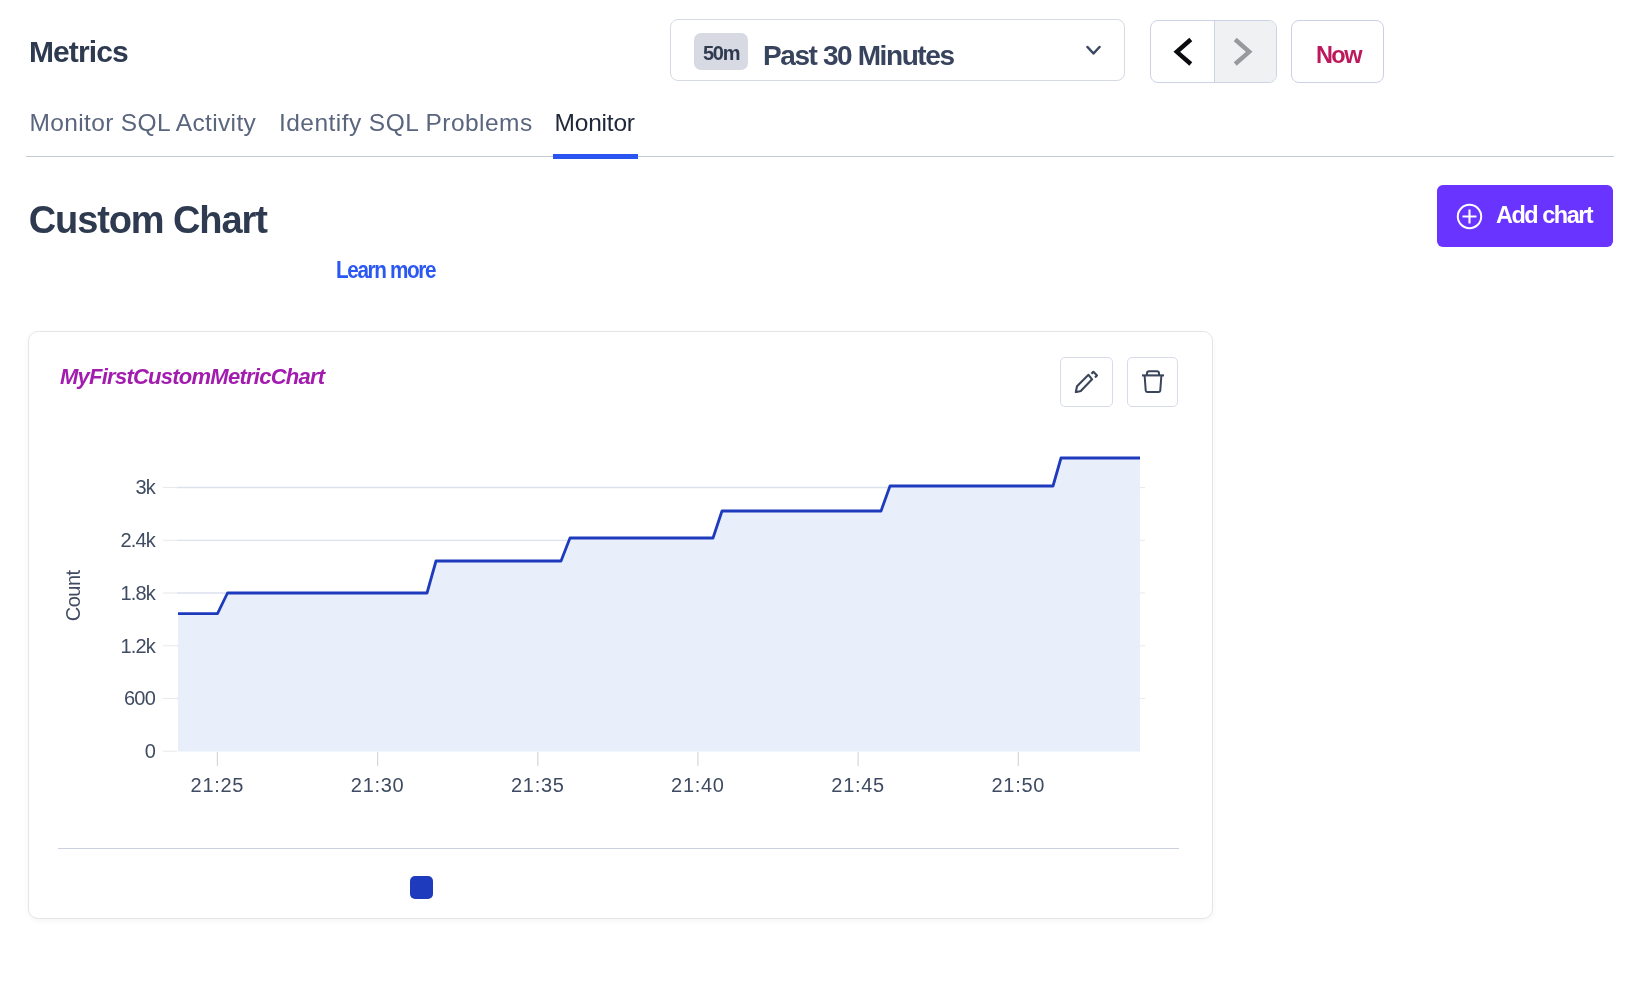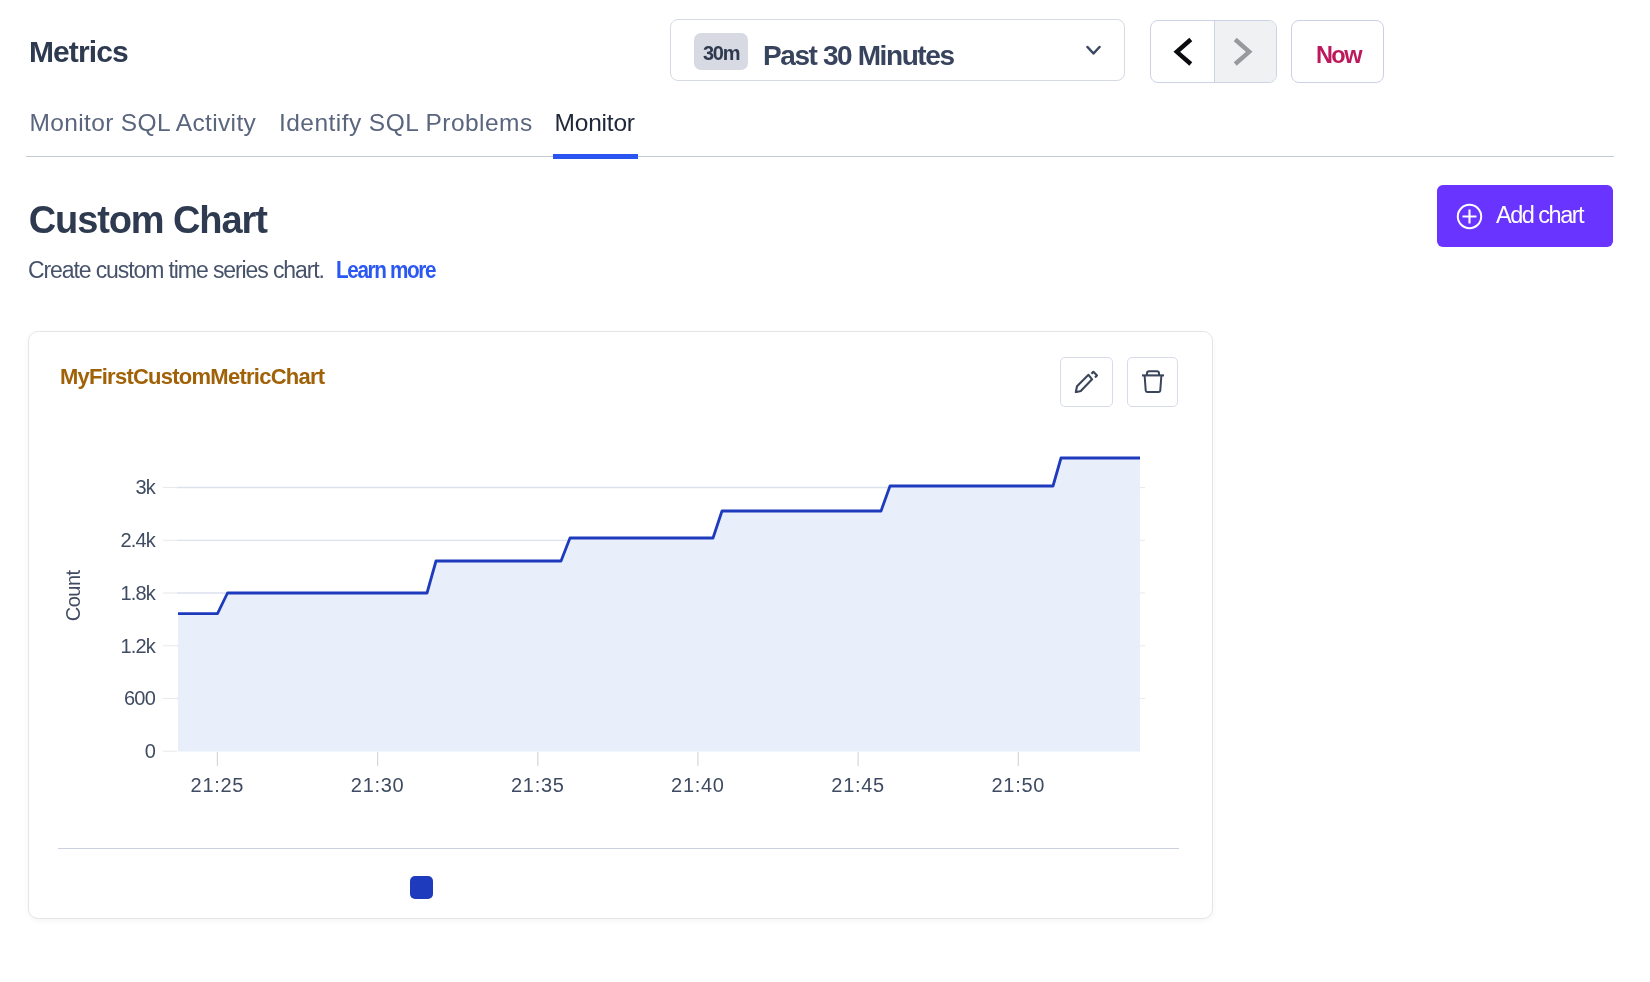--- a/index.html
+++ b/index.html
@@ -7,21 +7,21 @@
   .abs { position:absolute; }
 </style>
 </head>
 <body>
 <div class="abs" style="left:0;top:0;width:1650px;height:975px;">
 
   <div class="abs" style="left:29px;top:37.2px;font-size:30px;font-weight:bold;color:#2e3a50;letter-spacing:-0.9px;line-height:1;">Metrics</div>
 
   <div class="abs" style="left:670px;top:19px;width:455px;height:62px;border:1px solid #d5dae3;border-radius:8px;background:#fff;"></div>
   <div class="abs" style="left:694px;top:33px;width:54px;height:37px;background:#d7dae3;border-radius:7px;"></div>
-  <div class="abs" style="left:703px;top:42.6px;font-size:20px;font-weight:bold;color:#2e3a4e;letter-spacing:-1.3px;line-height:1;">30m</div>
+  <div class="abs" style="left:703px;top:42.6px;font-size:20px;font-weight:bold;color:#2e3a4e;letter-spacing:-1.3px;line-height:1;">50m</div>
   <div class="abs" style="left:763px;top:41.9px;font-size:28px;font-weight:bold;color:#38445e;letter-spacing:-1.4px;line-height:1;">Past 30 Minutes</div>
   <svg class="abs" style="left:1086px;top:45px;" width="15" height="12" viewBox="0 0 15 12">
       <path d="M1.5 2 L7.5 8.5 L13.5 2" fill="none" stroke="#3a4760" stroke-width="2.5" stroke-linecap="round" stroke-linejoin="round"></path>
     </svg>
 
   <div class="abs" style="left:1150px;top:20px;width:127px;height:63px;border:1px solid #cdd3e6;border-radius:8px;background:#fff;overflow:hidden;">
     <div class="abs" style="left:63px;top:0;width:64px;height:63px;background:#f0f1f3;border-left:1px solid #cdd3e6;"></div>
     <svg class="abs" style="left:20.5px;top:15px;width:22px;height:31px;" viewBox="0 0 22 31">
         <path d="M18.8 3.5 L4.8 15.8 L18.8 28" fill="none" stroke="#0a0c10" stroke-width="4.4" stroke-linecap="butt" stroke-linejoin="miter"></path>
       </svg>
@@ -33,33 +33,32 @@
   <div class="abs" style="left:1291px;top:20px;width:93px;height:63px;border:1px solid #cbd2e6;border-radius:8px;background:#fff;"></div>
   <div class="abs" style="left:1316px;top:43.8px;font-size:23.5px;font-weight:bold;color:#be185d;letter-spacing:-1.6px;line-height:1;">Now</div>
 
   <div class="abs" style="left:29.5px;top:111.1px;font-size:24.5px;color:#5a657e;letter-spacing:0.35px;line-height:1;text-align:center;">Monitor SQL Activity</div>
   <div class="abs" style="left:279px;top:111.1px;font-size:24.5px;color:#5a657e;letter-spacing:0.45px;line-height:1;">Identify SQL Problems</div>
   <div class="abs" style="left:554.5px;top:111.1px;font-size:24.5px;color:#20283a;letter-spacing:-0.2px;line-height:1;">Monitor</div>
   <div class="abs" style="left:26px;top:156px;width:1588px;height:1px;background:#c2c9d4;"></div>
   <div class="abs" style="left:553px;top:154px;width:85px;height:5px;background:#2b55f0;"></div>
 
   <div class="abs" style="left:28.7px;top:201.2px;font-size:38px;font-weight:bold;color:#2e3a50;letter-spacing:-1.1px;line-height:1;">Custom Chart</div>
-  <div class="abs" style="left:28px;top:258.8px;font-size:23px;color:#47526b;letter-spacing:-1.1px;line-height:1;">Create custom time series chart.</div>
   <div class="abs" style="left:336px;top:258.8px;font-size:23px;font-weight:bold;color:#2b58f2;letter-spacing:-1.5px;line-height:1;transform:scaleX(0.9);transform-origin:left top;">Learn more</div>
 
   <div class="abs" style="left:1437px;top:185px;width:176px;height:62px;background:#6934ff;border-radius:6px;"></div>
   <svg class="abs" style="left:1456px;top:203px;" width="27" height="27" viewBox="0 0 27 27">
       <circle cx="13.5" cy="13.5" r="11.7" fill="none" stroke="#fff" stroke-width="2"></circle>
       <path d="M13.5 6.5 V20.5 M6.5 13.5 H20.5" stroke="#fff" stroke-width="2.1"></path>
     </svg>
-  <div class="abs" style="left:1496px;top:204.3px;font-size:23.5px;font-weight:normal;color:#fff;letter-spacing:-1.5px;line-height:1;">Add chart</div>
+  <div class="abs" style="left:1496px;top:204.3px;font-size:23.5px;font-weight:bold;color:#fff;letter-spacing:-1.5px;line-height:1;">Add chart</div>
 
   <div class="abs" style="left:28px;top:331px;width:1185px;height:588px;border:1px solid #e4e6ea;border-radius:10px;background:#fff;box-shadow:0 2px 5px rgba(40,50,70,0.05);"></div>
 
-  <div class="abs" style="left:60px;top:365.8px;font-size:22px;font-weight:bold;color:#a16207;letter-spacing:-0.75px;line-height:1;">MyFirstCustomMetricChart</div>
+  <div class="abs" style="left:60px;top:365.8px;font-size:22px;font-weight:bold;color:#a21caf;letter-spacing:-0.75px;line-height:1;font-style:italic;">MyFirstCustomMetricChart</div>
 
   <div class="abs" style="left:1060px;top:357px;width:53px;height:50px;border:1px solid #d8dce8;border-radius:5px;background:#fff;">
     <svg class="abs" style="left:13px;top:11px;" width="24" height="24" viewBox="0 0 24 24">
       <path d="M1.8 23.2 L3.0 17.3 L14.5 5.8 L18.1 10.3 L6.8 21.9 Z" fill="none" stroke="#3a455b" stroke-width="2.1" stroke-linejoin="round"></path>
       <path d="M17.4 4.8 L19.4 2.8 L23.0 6.4 L21.0 8.4" fill="none" stroke="#3a455b" stroke-width="2.1" stroke-linejoin="round"></path>
     </svg>
   </div>
   <div class="abs" style="left:1127px;top:357px;width:51px;height:50px;border:1px solid #d8dce8;border-radius:5px;background:#fff;">
     <svg class="abs" style="left:12.5px;top:12px;" width="24" height="24" viewBox="0 0 24 24">
       <path d="M6 5.4 V3.3 Q6 1.2 8.1 1.2 H15.9 Q18 1.2 18 3.3 V5.4" fill="none" stroke="#3a455b" stroke-width="2"></path>

